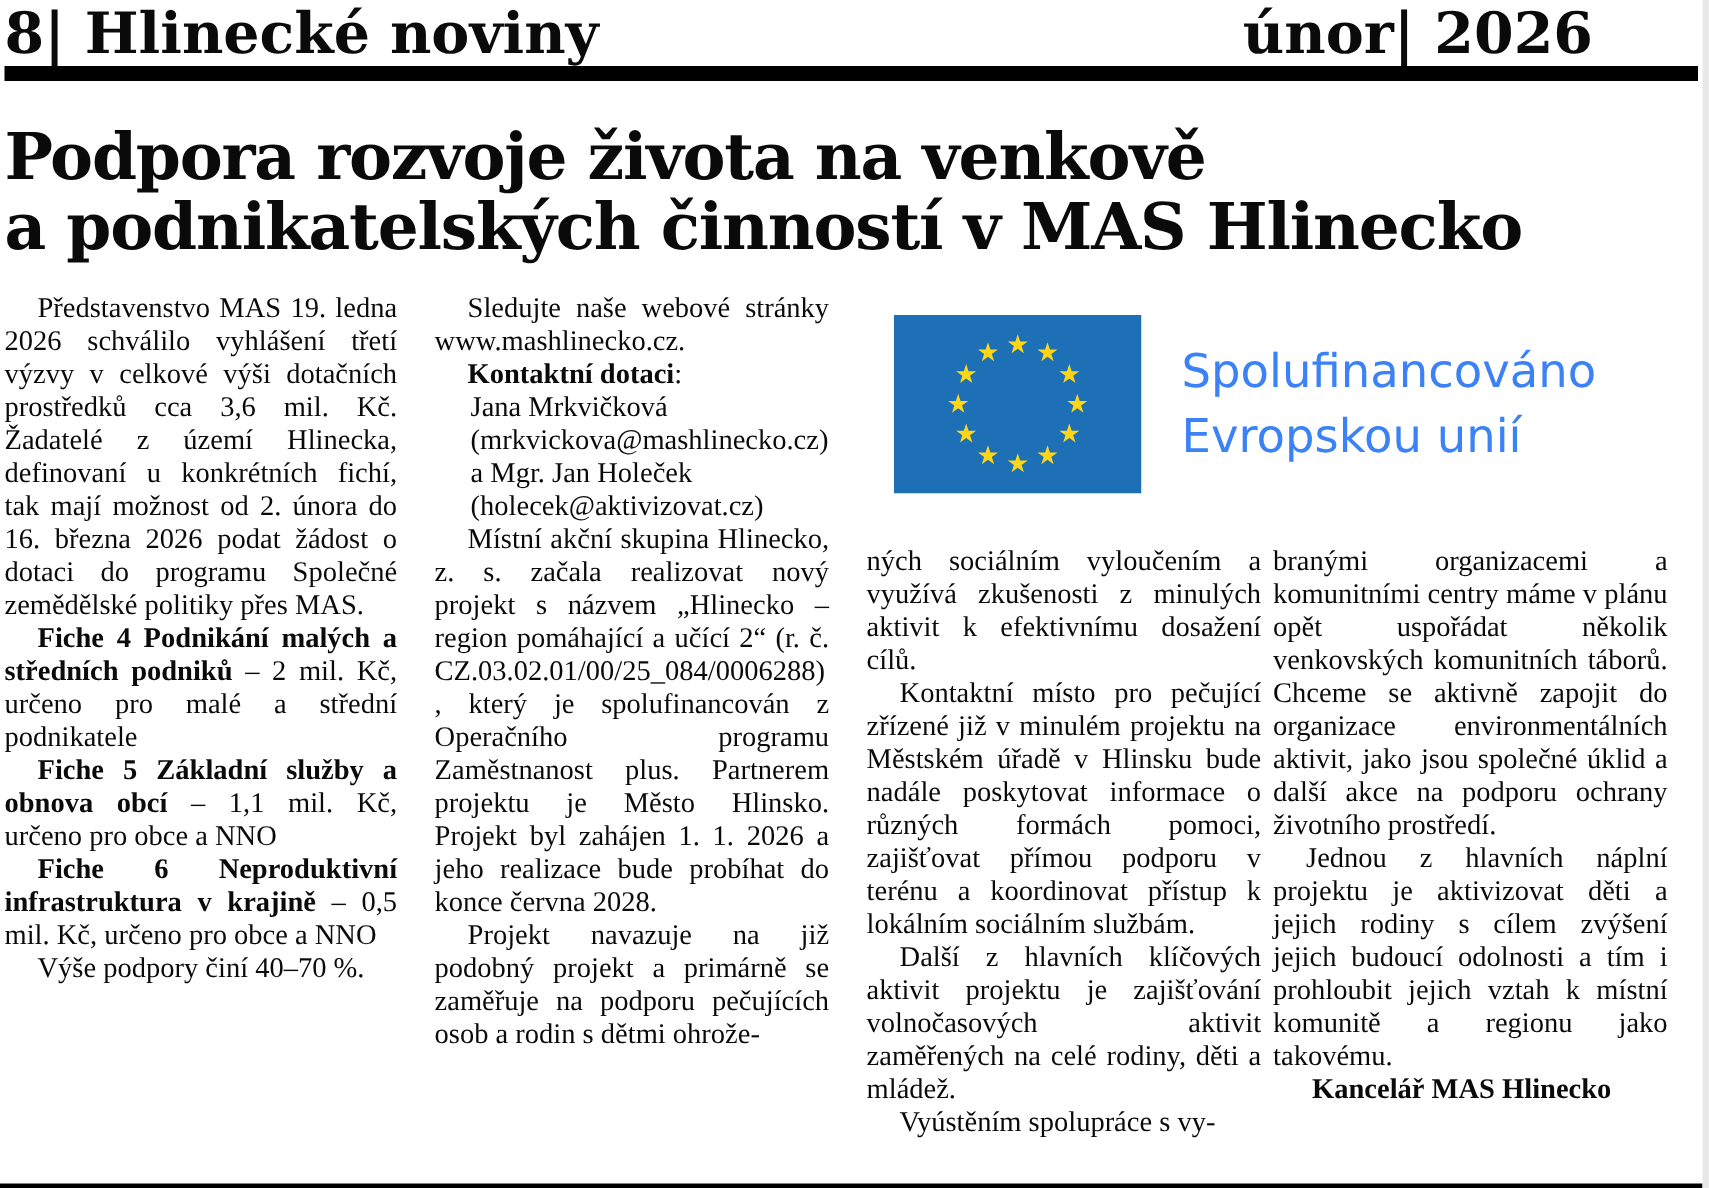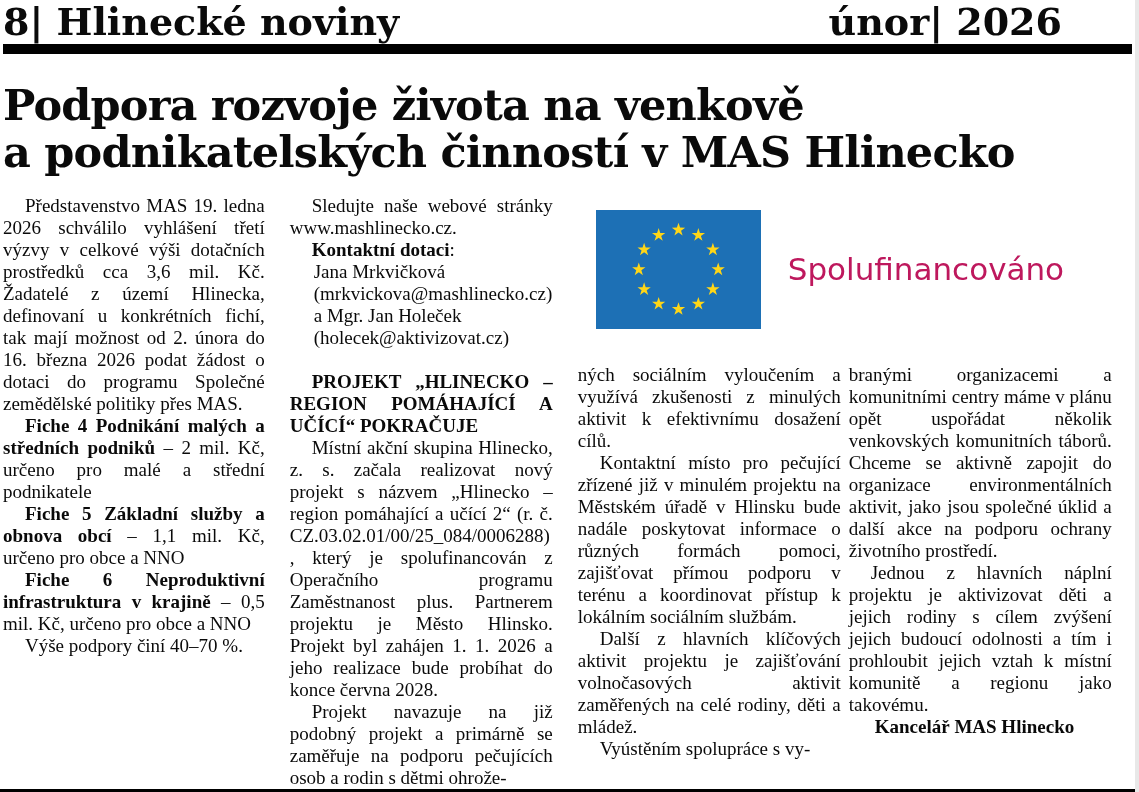--- a/index.html
+++ b/index.html
@@ -46,21 +46,21 @@
   }
   .signature { font-weight:bold; text-indent:26px !important; text-align:left !important; }
   .eu-block {
     height:145px; margin-top:2px; margin-bottom:22px;
     display:flex; align-items:center; gap:27px;
     padding-left:18px; box-sizing:border-box;
   }
   .eu-text {
     font-family:"DejaVu Sans", sans-serif;
     font-size:31px; line-height:43px;
-    color:#be185d;
+    color:#3b82f6;
     letter-spacing:0px;
   }
   .eu-text span { display:block; }
   .bottom-rule { position:absolute; left:0; right:0; bottom:0; height:3px; background:#000; }
   b { font-weight:bold; }
 </style>
 </head>
 <body>
 
 <div class="page">
@@ -88,21 +88,20 @@
 
     <div class="col">
       <p>Sledujte naše webové stránky www.mashlinecko.cz.</p>
       <p><b>Kontaktní dotaci</b><span>:</span></p>
       <div class="contact-block">
         <div class="contact-line">Jana Mrkvičková</div>
         <div class="contact-line">(mrkvickova@mashlinecko.cz)</div>
         <div class="contact-line">a Mgr. Jan Holeček</div>
         <div class="contact-line">(holecek@aktivizovat.cz)</div>
       </div>
-      <p class="project-heading">PROJEKT „HLINECKO – REGION POMÁHAJÍCÍ A UČÍCÍ“ POKRAČUJE</p>
       <p>Místní akční skupina Hlinecko, z. s. začala realizovat nový projekt s názvem „Hlinecko – region pomáhající a učící 2“ (r. č. CZ.03.02.01/00/25_084/0006288), který je spolufinancován z Operačního programu Zaměstnanost plus. Partnerem projektu je Město Hlinsko. Projekt byl zahájen 1. 1. 2026 a jeho realizace bude probíhat do konce června 2028.</p>
       <p>Projekt navazuje na již podobný projekt a primárně se zaměřuje na podporu pečujících osob a rodin s dětmi ohrože-</p>
     </div>
 
     <div class="right-half">
 
       <div class="eu-block">
         <svg width="165" height="119" viewBox="0 0 165 119" aria-hidden="true">
           <rect x="0" y="0" width="165" height="119" fill="#1d70b5"></rect>
           <g fill="#ffd617">
@@ -115,20 +114,21 @@
             <path transform="translate(82.5,99.2)" d="M0,-7 L1.59,-2.18 L6.66,-2.16 L2.57,0.83 L4.11,5.66 L0,2.7 L-4.11,5.66 L-2.57,0.83 L-6.66,-2.16 L-1.59,-2.18 Z"></path>
             <path transform="translate(62.65,93.88)" d="M0,-7 L1.59,-2.18 L6.66,-2.16 L2.57,0.83 L4.11,5.66 L0,2.7 L-4.11,5.66 L-2.57,0.83 L-6.66,-2.16 L-1.59,-2.18 Z"></path>
             <path transform="translate(48.12,79.35)" d="M0,-7 L1.59,-2.18 L6.66,-2.16 L2.57,0.83 L4.11,5.66 L0,2.7 L-4.11,5.66 L-2.57,0.83 L-6.66,-2.16 L-1.59,-2.18 Z"></path>
             <path transform="translate(42.8,59.5)" d="M0,-7 L1.59,-2.18 L6.66,-2.16 L2.57,0.83 L4.11,5.66 L0,2.7 L-4.11,5.66 L-2.57,0.83 L-6.66,-2.16 L-1.59,-2.18 Z"></path>
             <path transform="translate(48.12,39.65)" d="M0,-7 L1.59,-2.18 L6.66,-2.16 L2.57,0.83 L4.11,5.66 L0,2.7 L-4.11,5.66 L-2.57,0.83 L-6.66,-2.16 L-1.59,-2.18 Z"></path>
             <path transform="translate(62.65,25.12)" d="M0,-7 L1.59,-2.18 L6.66,-2.16 L2.57,0.83 L4.11,5.66 L0,2.7 L-4.11,5.66 L-2.57,0.83 L-6.66,-2.16 L-1.59,-2.18 Z"></path>
           </g>
         </svg>
         <div class="eu-text">
           <span>Spolufinancováno</span>
+          <span>Evropskou unií</span>
         </div>
       </div>
 
       <div class="right-cols">
 
         <div class="col">
           <p class="noindent">ných sociálním vyloučením a využívá zkušenosti z minulých aktivit k efektivnímu dosažení cílů.</p>
           <p>Kontaktní místo pro pečující zřízené již v minulém projektu na Městském úřadě v Hlinsku bude nadále poskytovat informace o různých formách pomoci, zajišťovat přímou podporu v terénu a koordinovat přístup k lokálním sociálním službám.</p>
           <p>Další z hlavních klíčových aktivit projektu je zajišťování volnočasových aktivit zaměřených na celé rodiny, děti a mládež.</p>
           <p>Vyústěním spolupráce s vy-</p>

